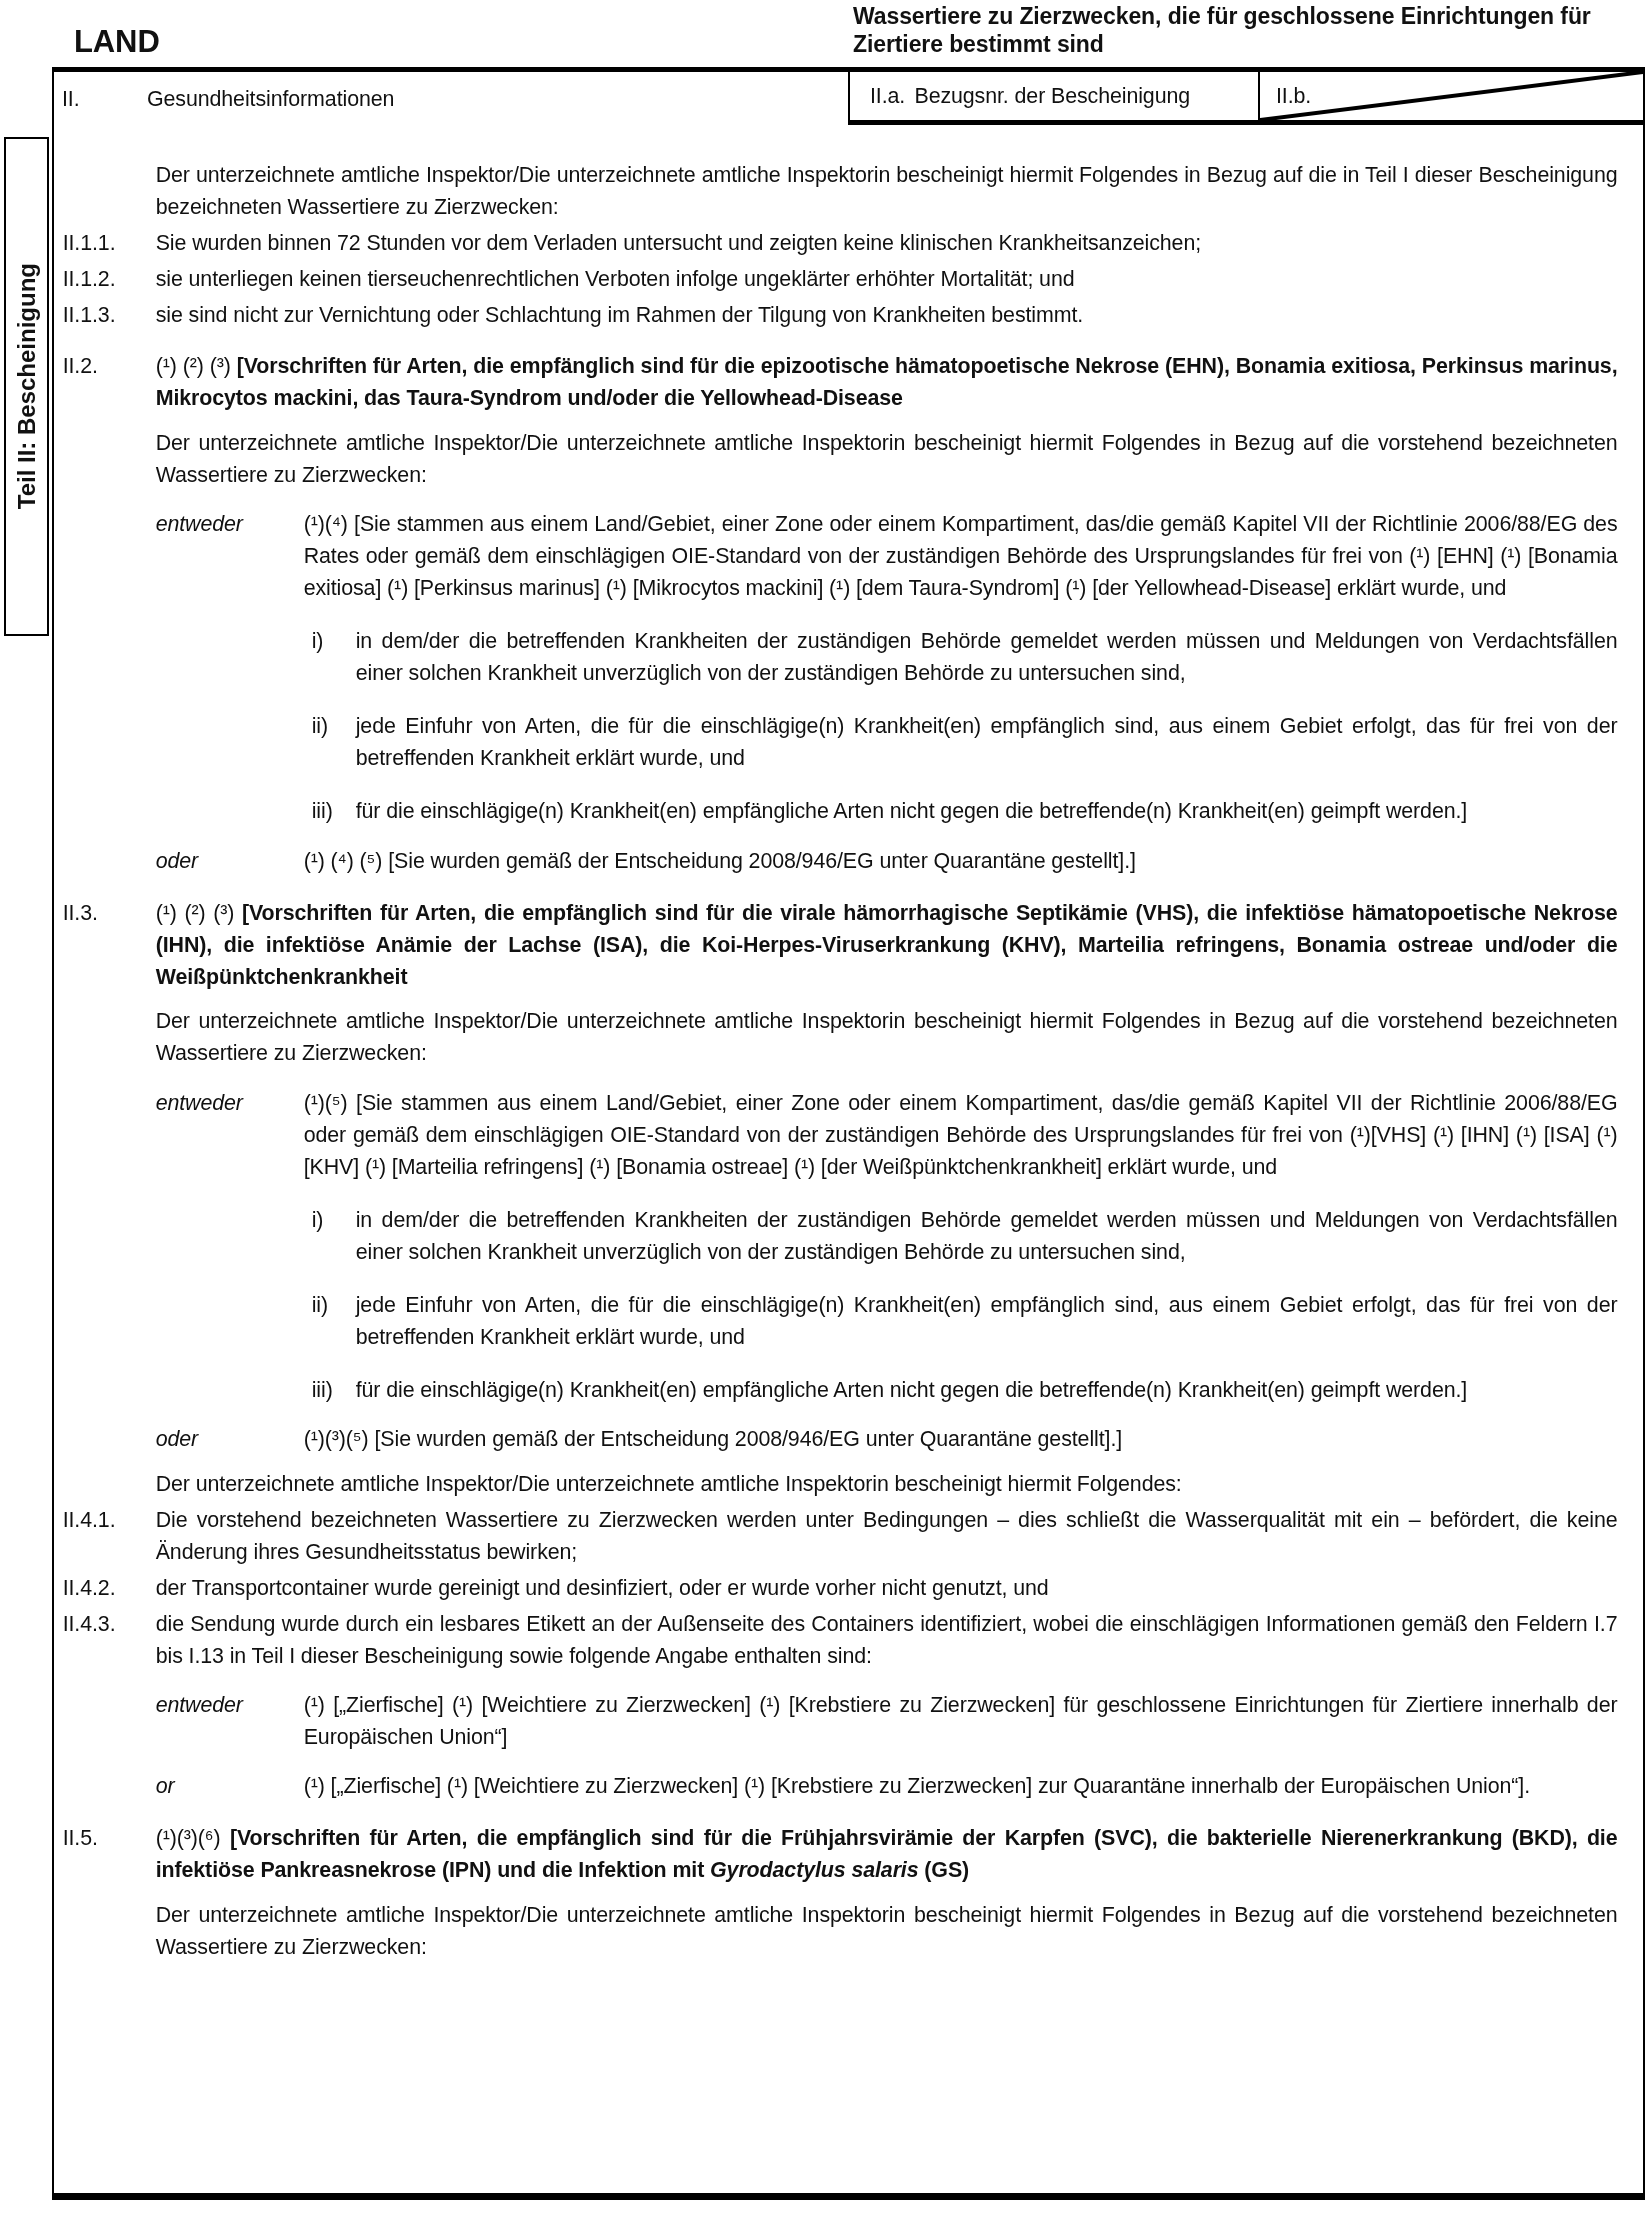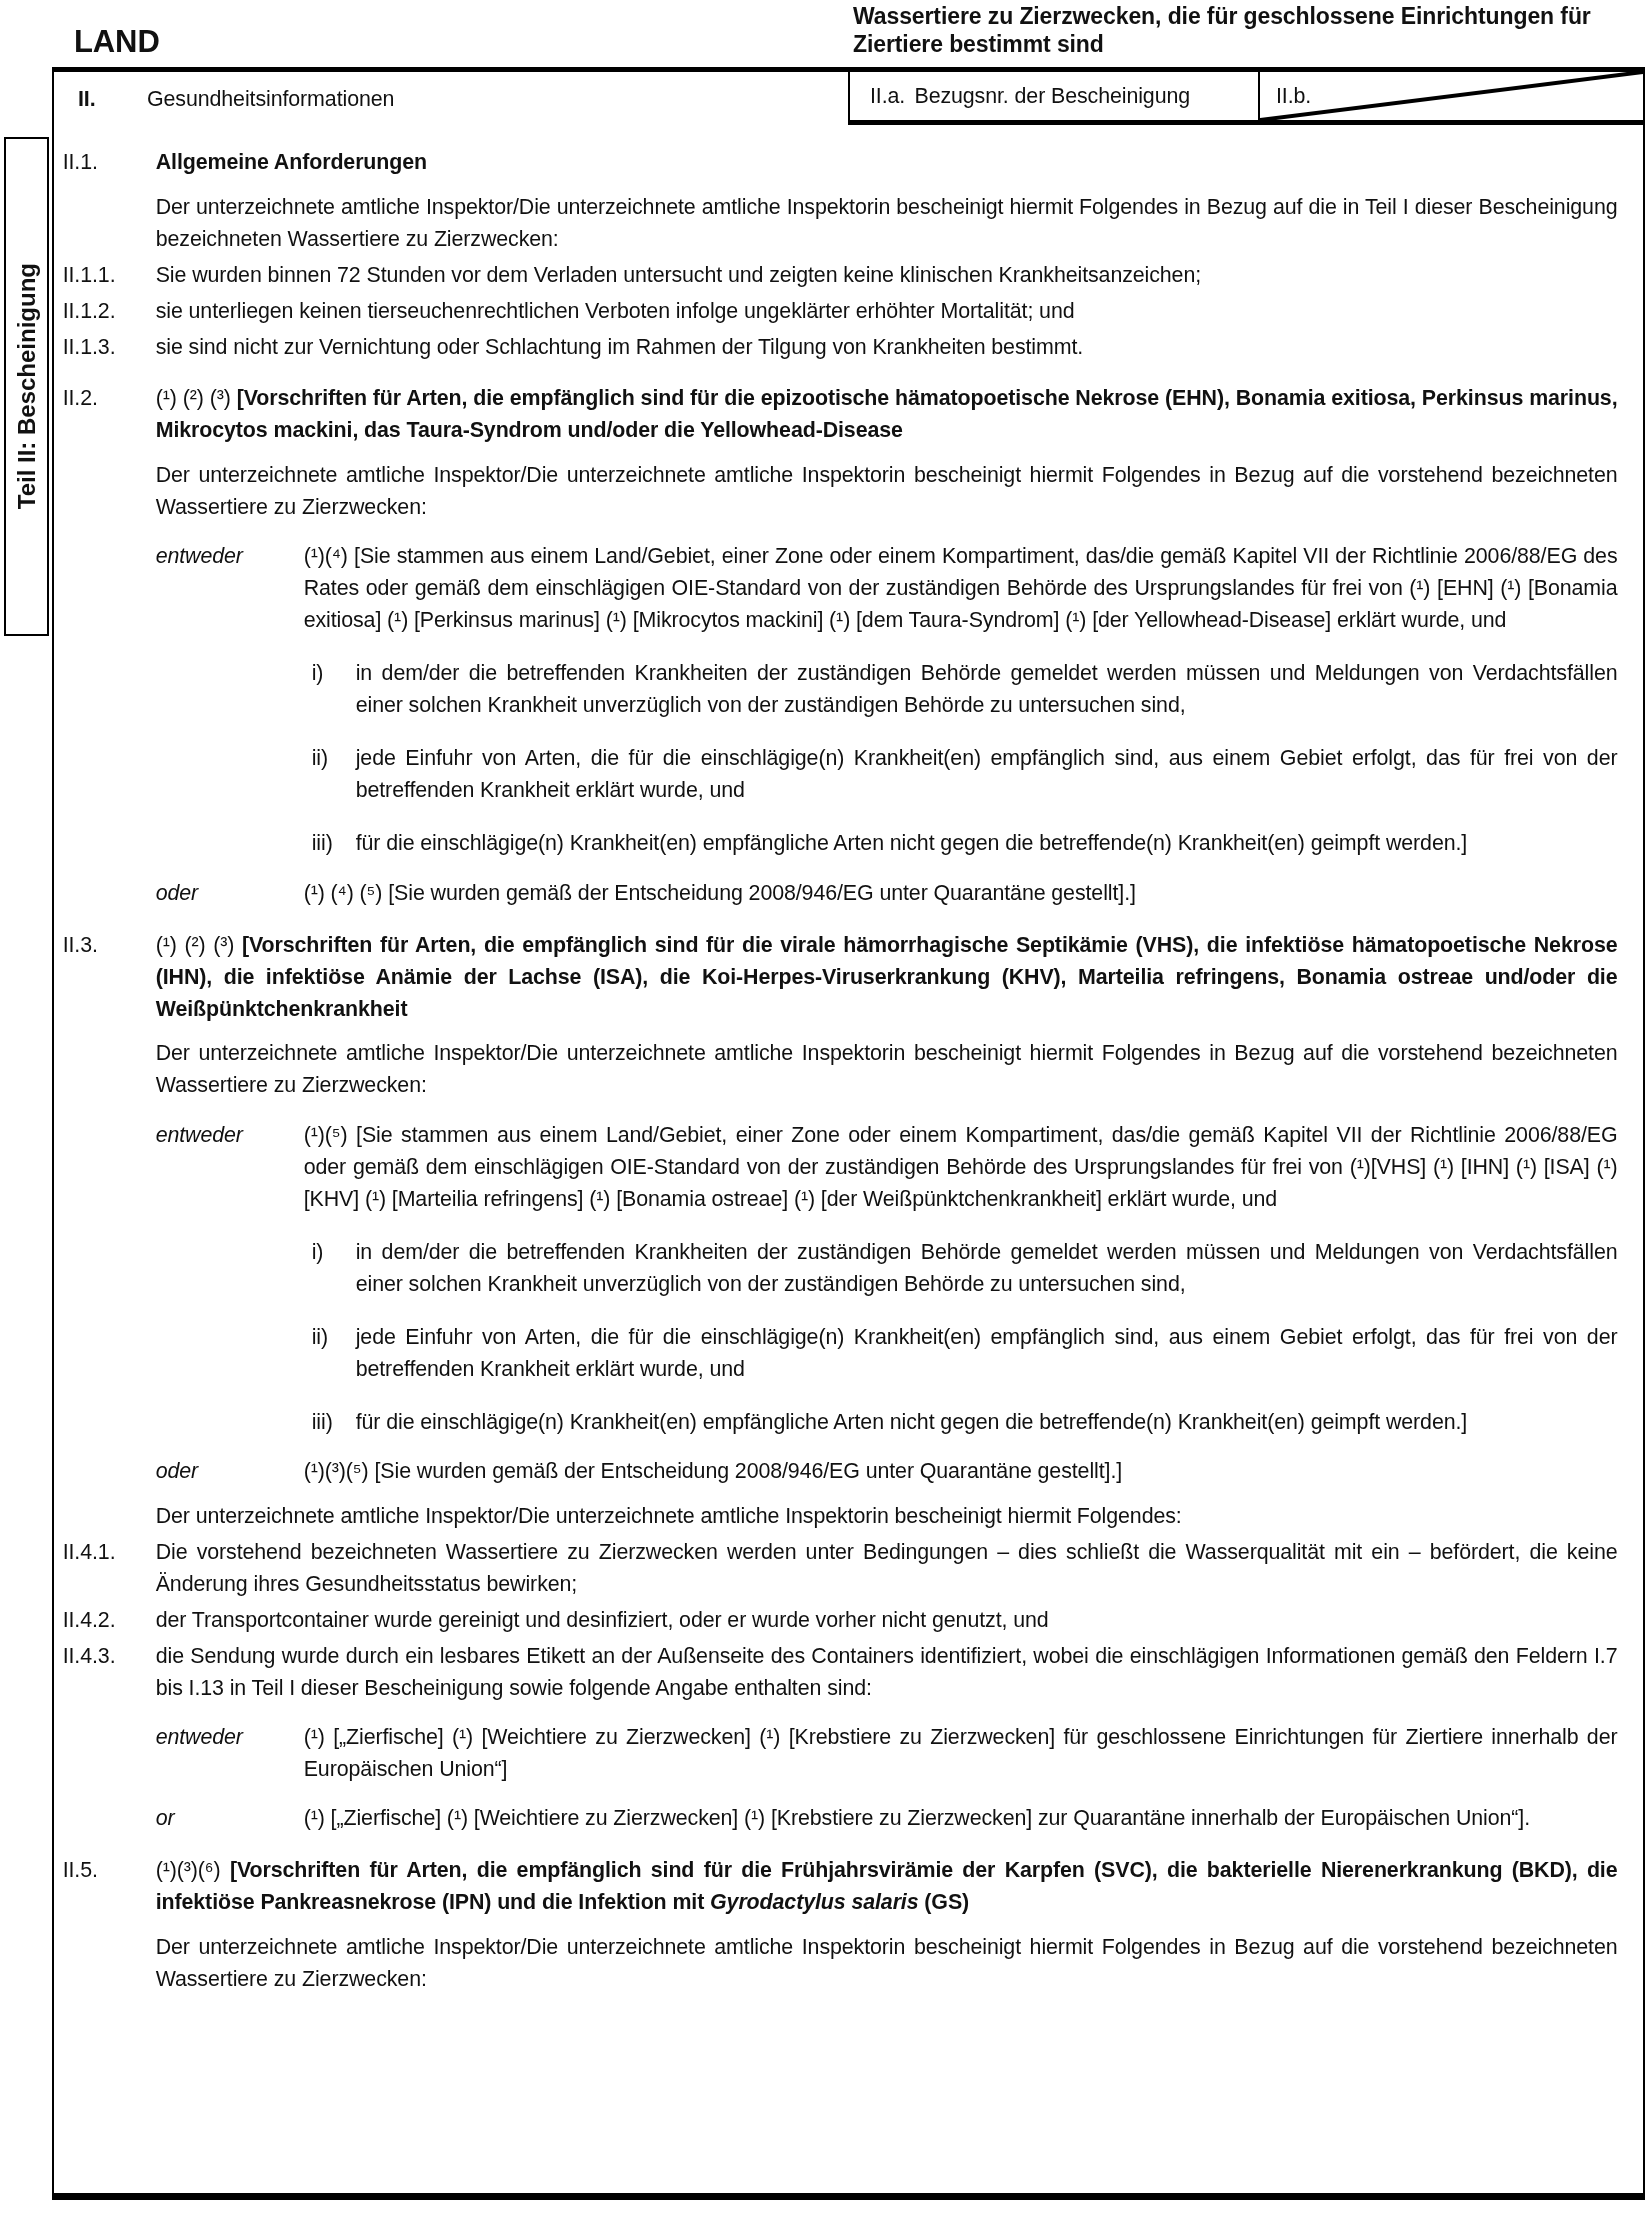--- a/index.html
+++ b/index.html
@@ -14,21 +14,21 @@
   
   #sidebar-box{left:4px;top:137px;width:45px;height:499px;border:2.3px solid #000;box-sizing:border-box;
     display:flex;align-items:center;justify-content:center;background:#fff;}
   #sidebar-box .vtext{writing-mode:vertical-rl;transform:rotate(180deg);font-weight:bold;font-size:24px;letter-spacing:0;white-space:nowrap;}
   
   #main-table{left:52px;top:67px;width:1593px;height:2133px;box-sizing:border-box;
     border-top:5.2px solid #000;border-bottom:7px solid #000;border-left:2.3px solid #000;border-right:2.3px solid #000;
     overflow:hidden;background:#fff;}
   #header-row{position:relative;height:53px;}
   .hr-left{position:absolute;left:0;top:0;height:100%;display:flex;align-items:center;}
-  .hr-left .num{width:93px;padding-left:24px;box-sizing:border-box;font-weight:bold;}
+  .hr-left .num{width:93px;padding-left:8px;box-sizing:border-box;}
   .cell{position:absolute;top:0;height:100%;box-sizing:border-box;border-left:2.3px solid #000;border-bottom:5.2px solid #000;}
   #cell-iia{left:794px;width:410px;display:flex;align-items:center;padding-left:20px;}
   #cell-iia .iia-num{margin-right:9.3px;}
   #cell-iib{left:1204px;right:0;}
   #cell-iib .iib-label{position:absolute;left:16px;top:50%;transform:translateY(-50%);}
   #cell-iib svg{position:absolute;left:0;top:0;width:100%;height:100%;}
   
   #content{padding:21px 25.5px 0 8.7px;}
   .row{display:grid;grid-template-columns:93px 1fr;margin-top:4px;}
   .row.head{margin-top:19.7px;}
@@ -67,24 +67,20 @@
     <div class="cell" id="cell-iib">
       <svg viewBox="0 0 100 100" preserveAspectRatio="none">
           <line x1="0" y1="100" x2="100" y2="0" stroke="#000" stroke-width="4" vector-effect="non-scaling-stroke"></line>
         </svg>
       <span class="iib-label">II.b.</span>
     </div>
   </div>
 
   <div id="content">
 
-    <div class="row head first">
-      <div class="num">II.1.</div>
-      <div class="txt b">Allgemeine Anforderungen</div>
-    </div>
     <div class="row intro">
       <div class="num"></div>
       <div class="txt">Der unterzeichnete amtliche Inspektor/Die unterzeichnete amtliche Inspektorin bescheinigt hiermit Folgendes in Bezug auf die in Teil I dieser Bescheinigung bezeichneten Wassertiere zu Zierzwecken:</div>
     </div>
     <div class="row">
       <div class="num">II.1.1.</div>
       <div class="txt">Sie wurden binnen 72 Stunden vor dem Verladen untersucht und zeigten keine klinischen Krankheitsanzeichen;</div>
     </div>
     <div class="row">
       <div class="num">II.1.2.</div>

